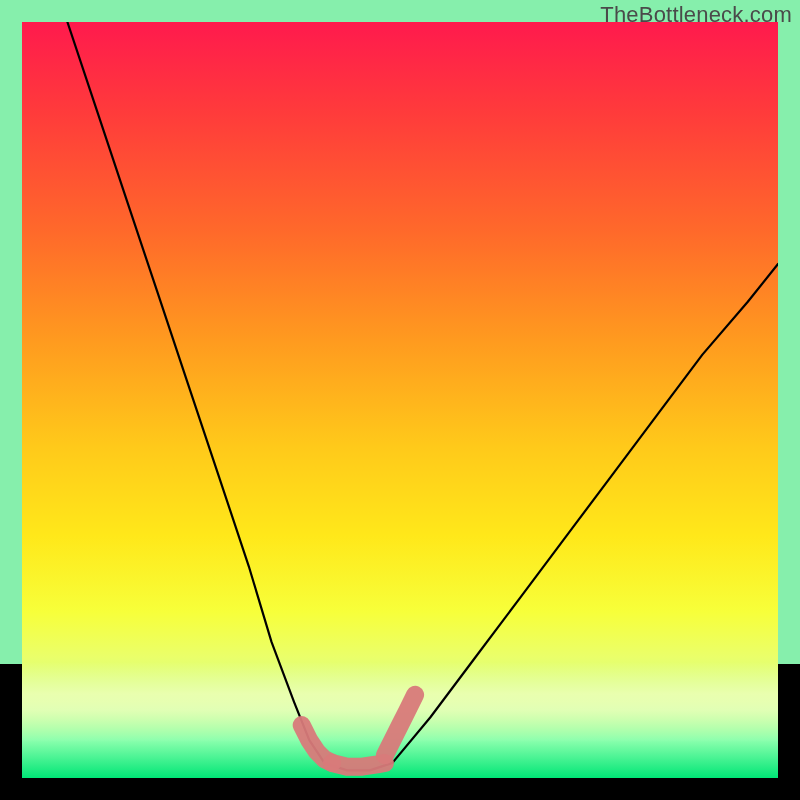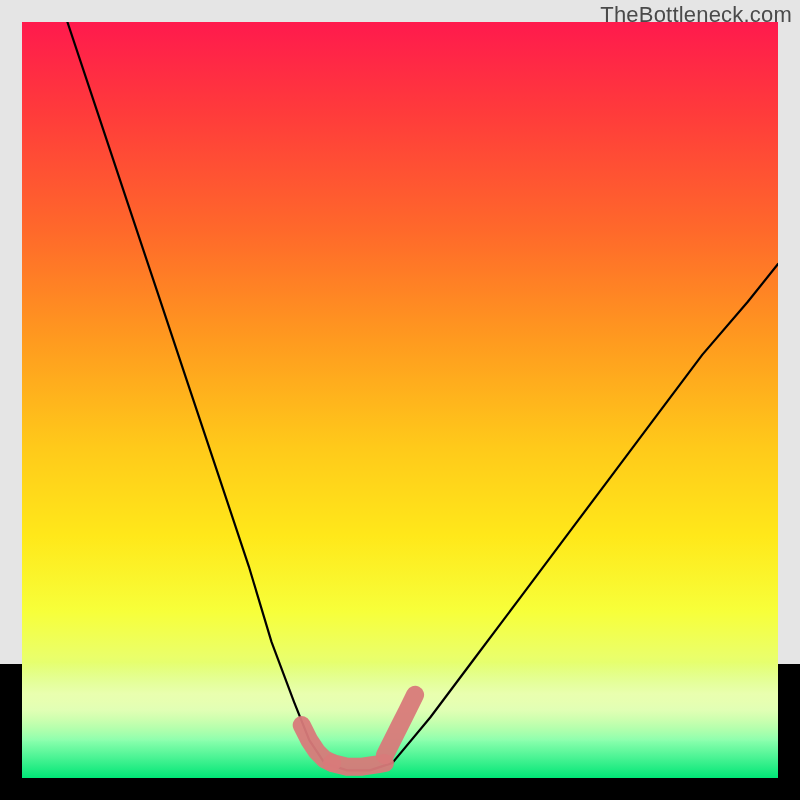--- a/index.html
+++ b/index.html
@@ -1,21 +1,21 @@
 <!DOCTYPE html>
 <html><head>
 <meta charset="utf-8">
 <style>
   * { margin: 0; padding: 0; box-sizing: border-box; }
   html, body { width: 800px; height: 800px; overflow: hidden; background: #000; }
   .stage {
     position: relative;
     width: 800px;
     height: 664px;
-    background: #e5e5e5;
+    background: #86efac;
   }
   .plot-area {
     position: absolute;
     left: 22px;
     top: 22px;
     width: 756px;
     height: 756px;
     background: linear-gradient(to bottom,
       #ff1a4d 0%,
       #ff3b3b 12%,

